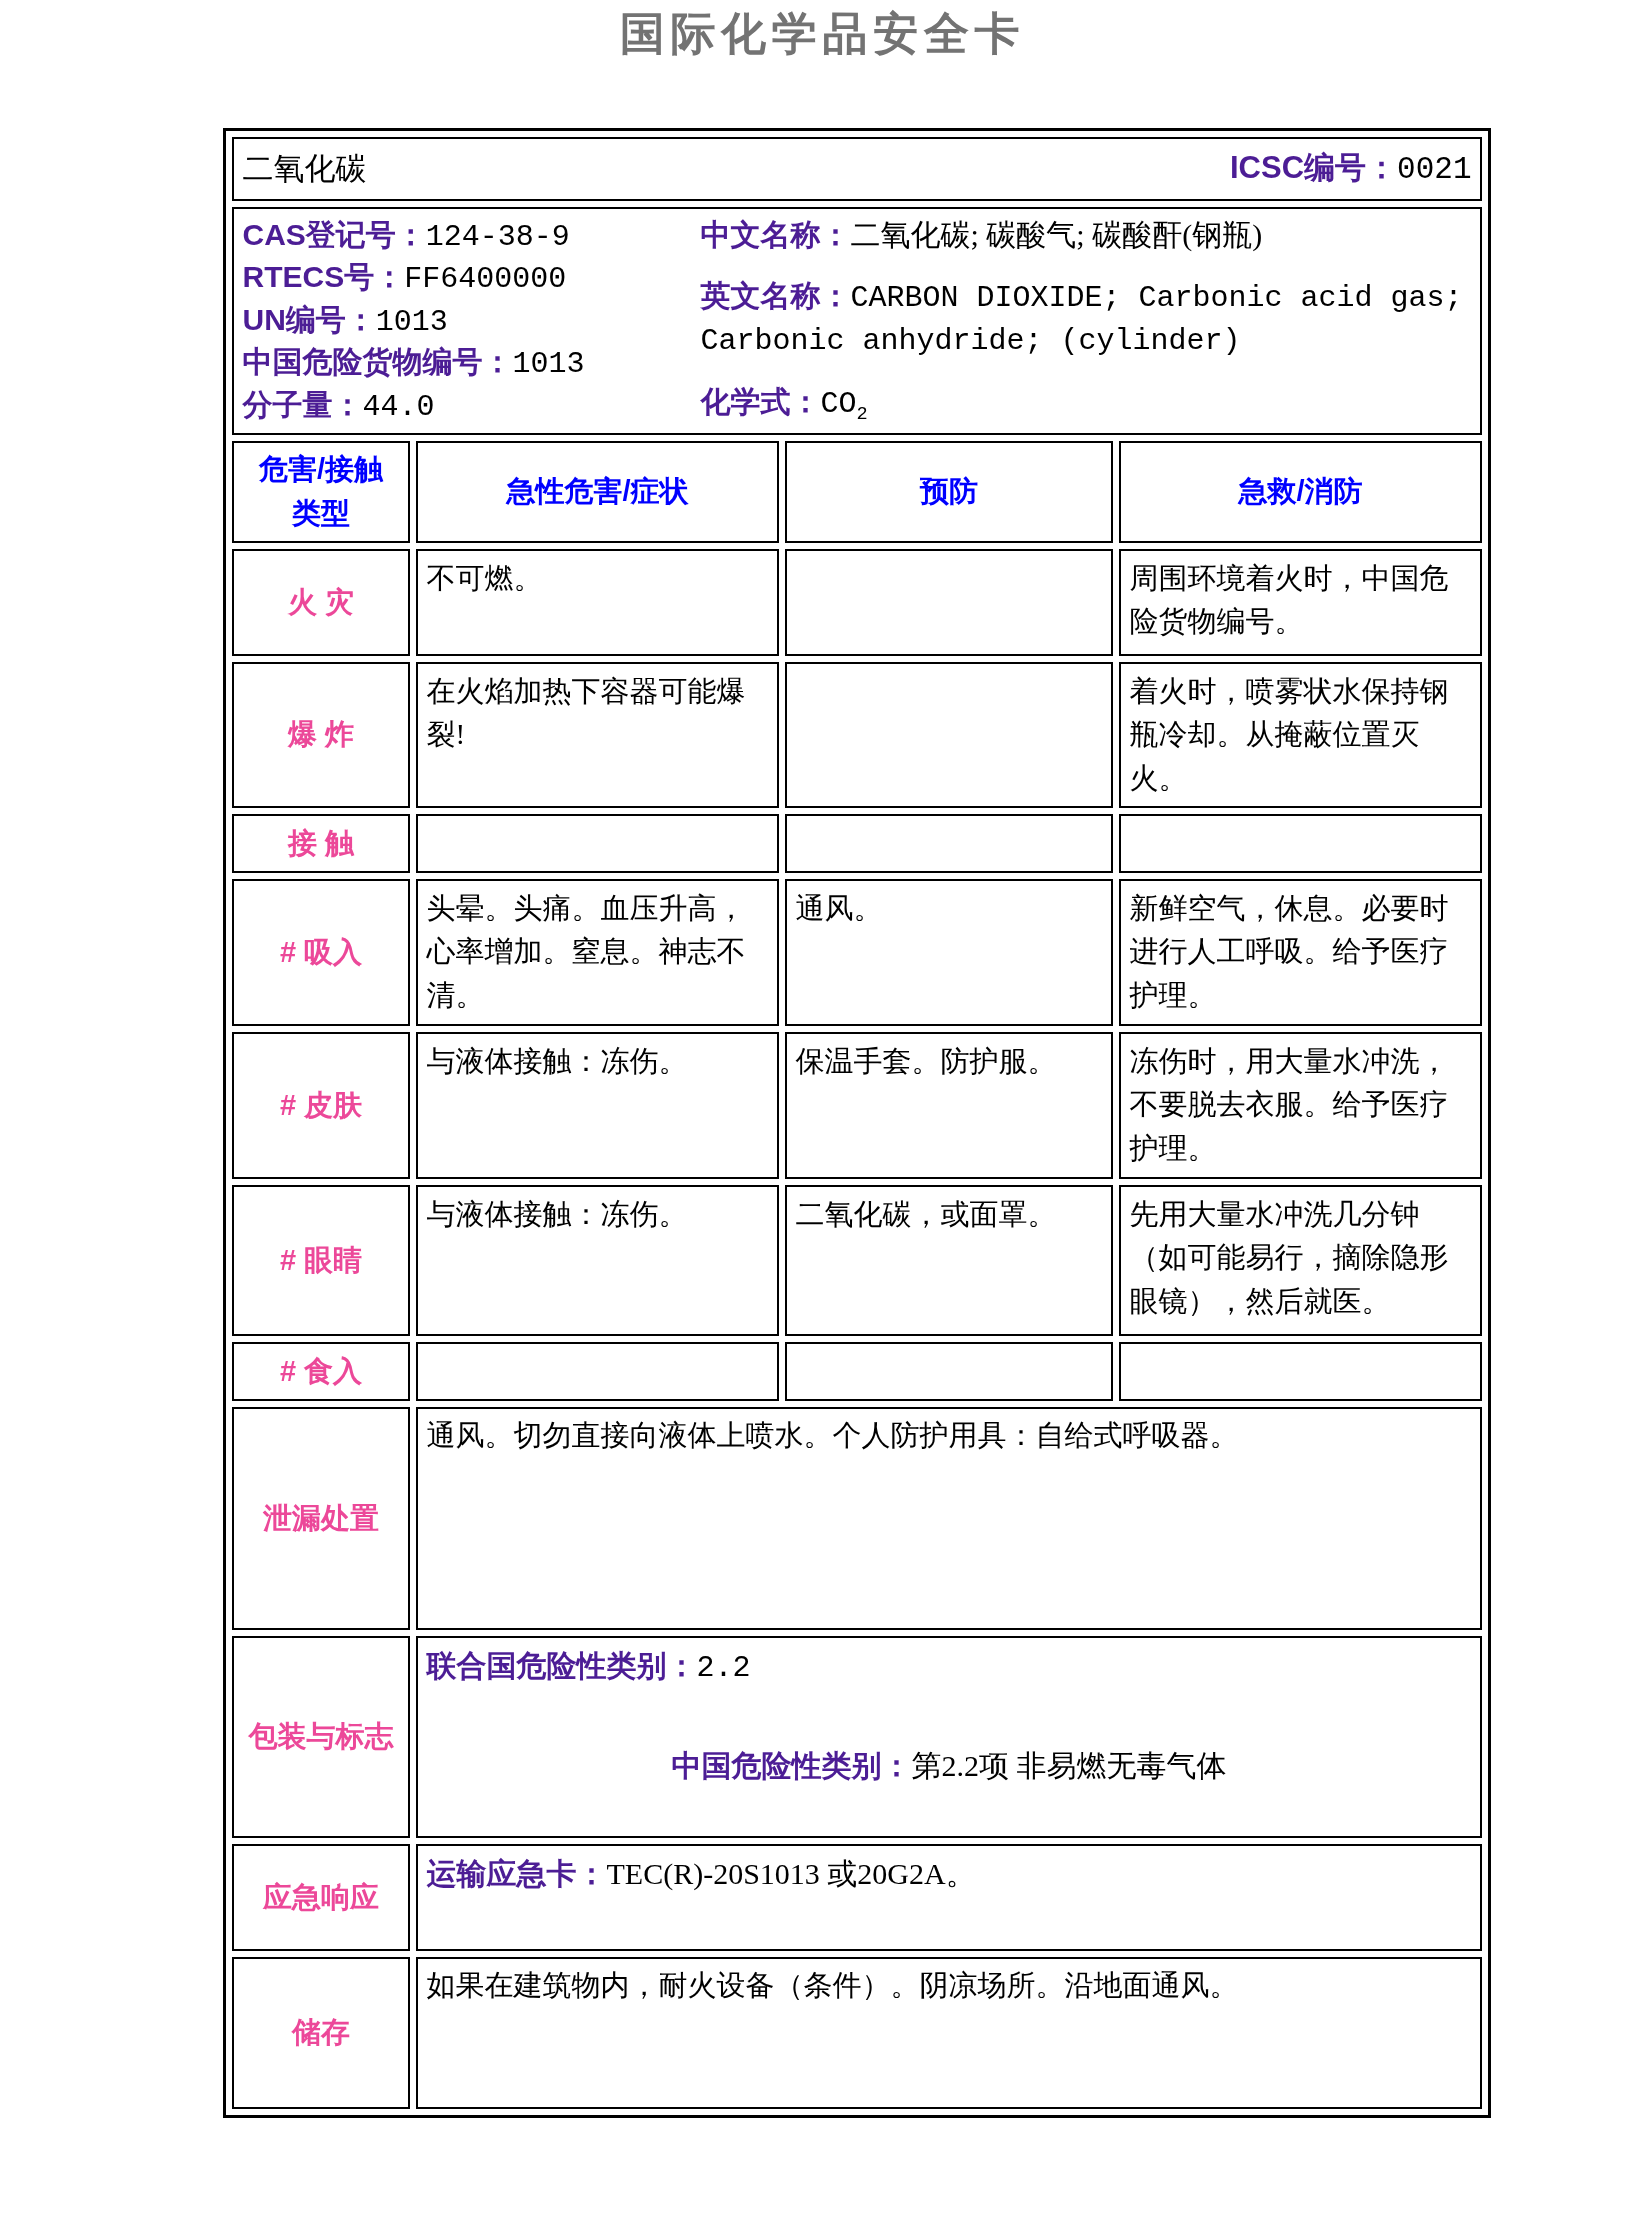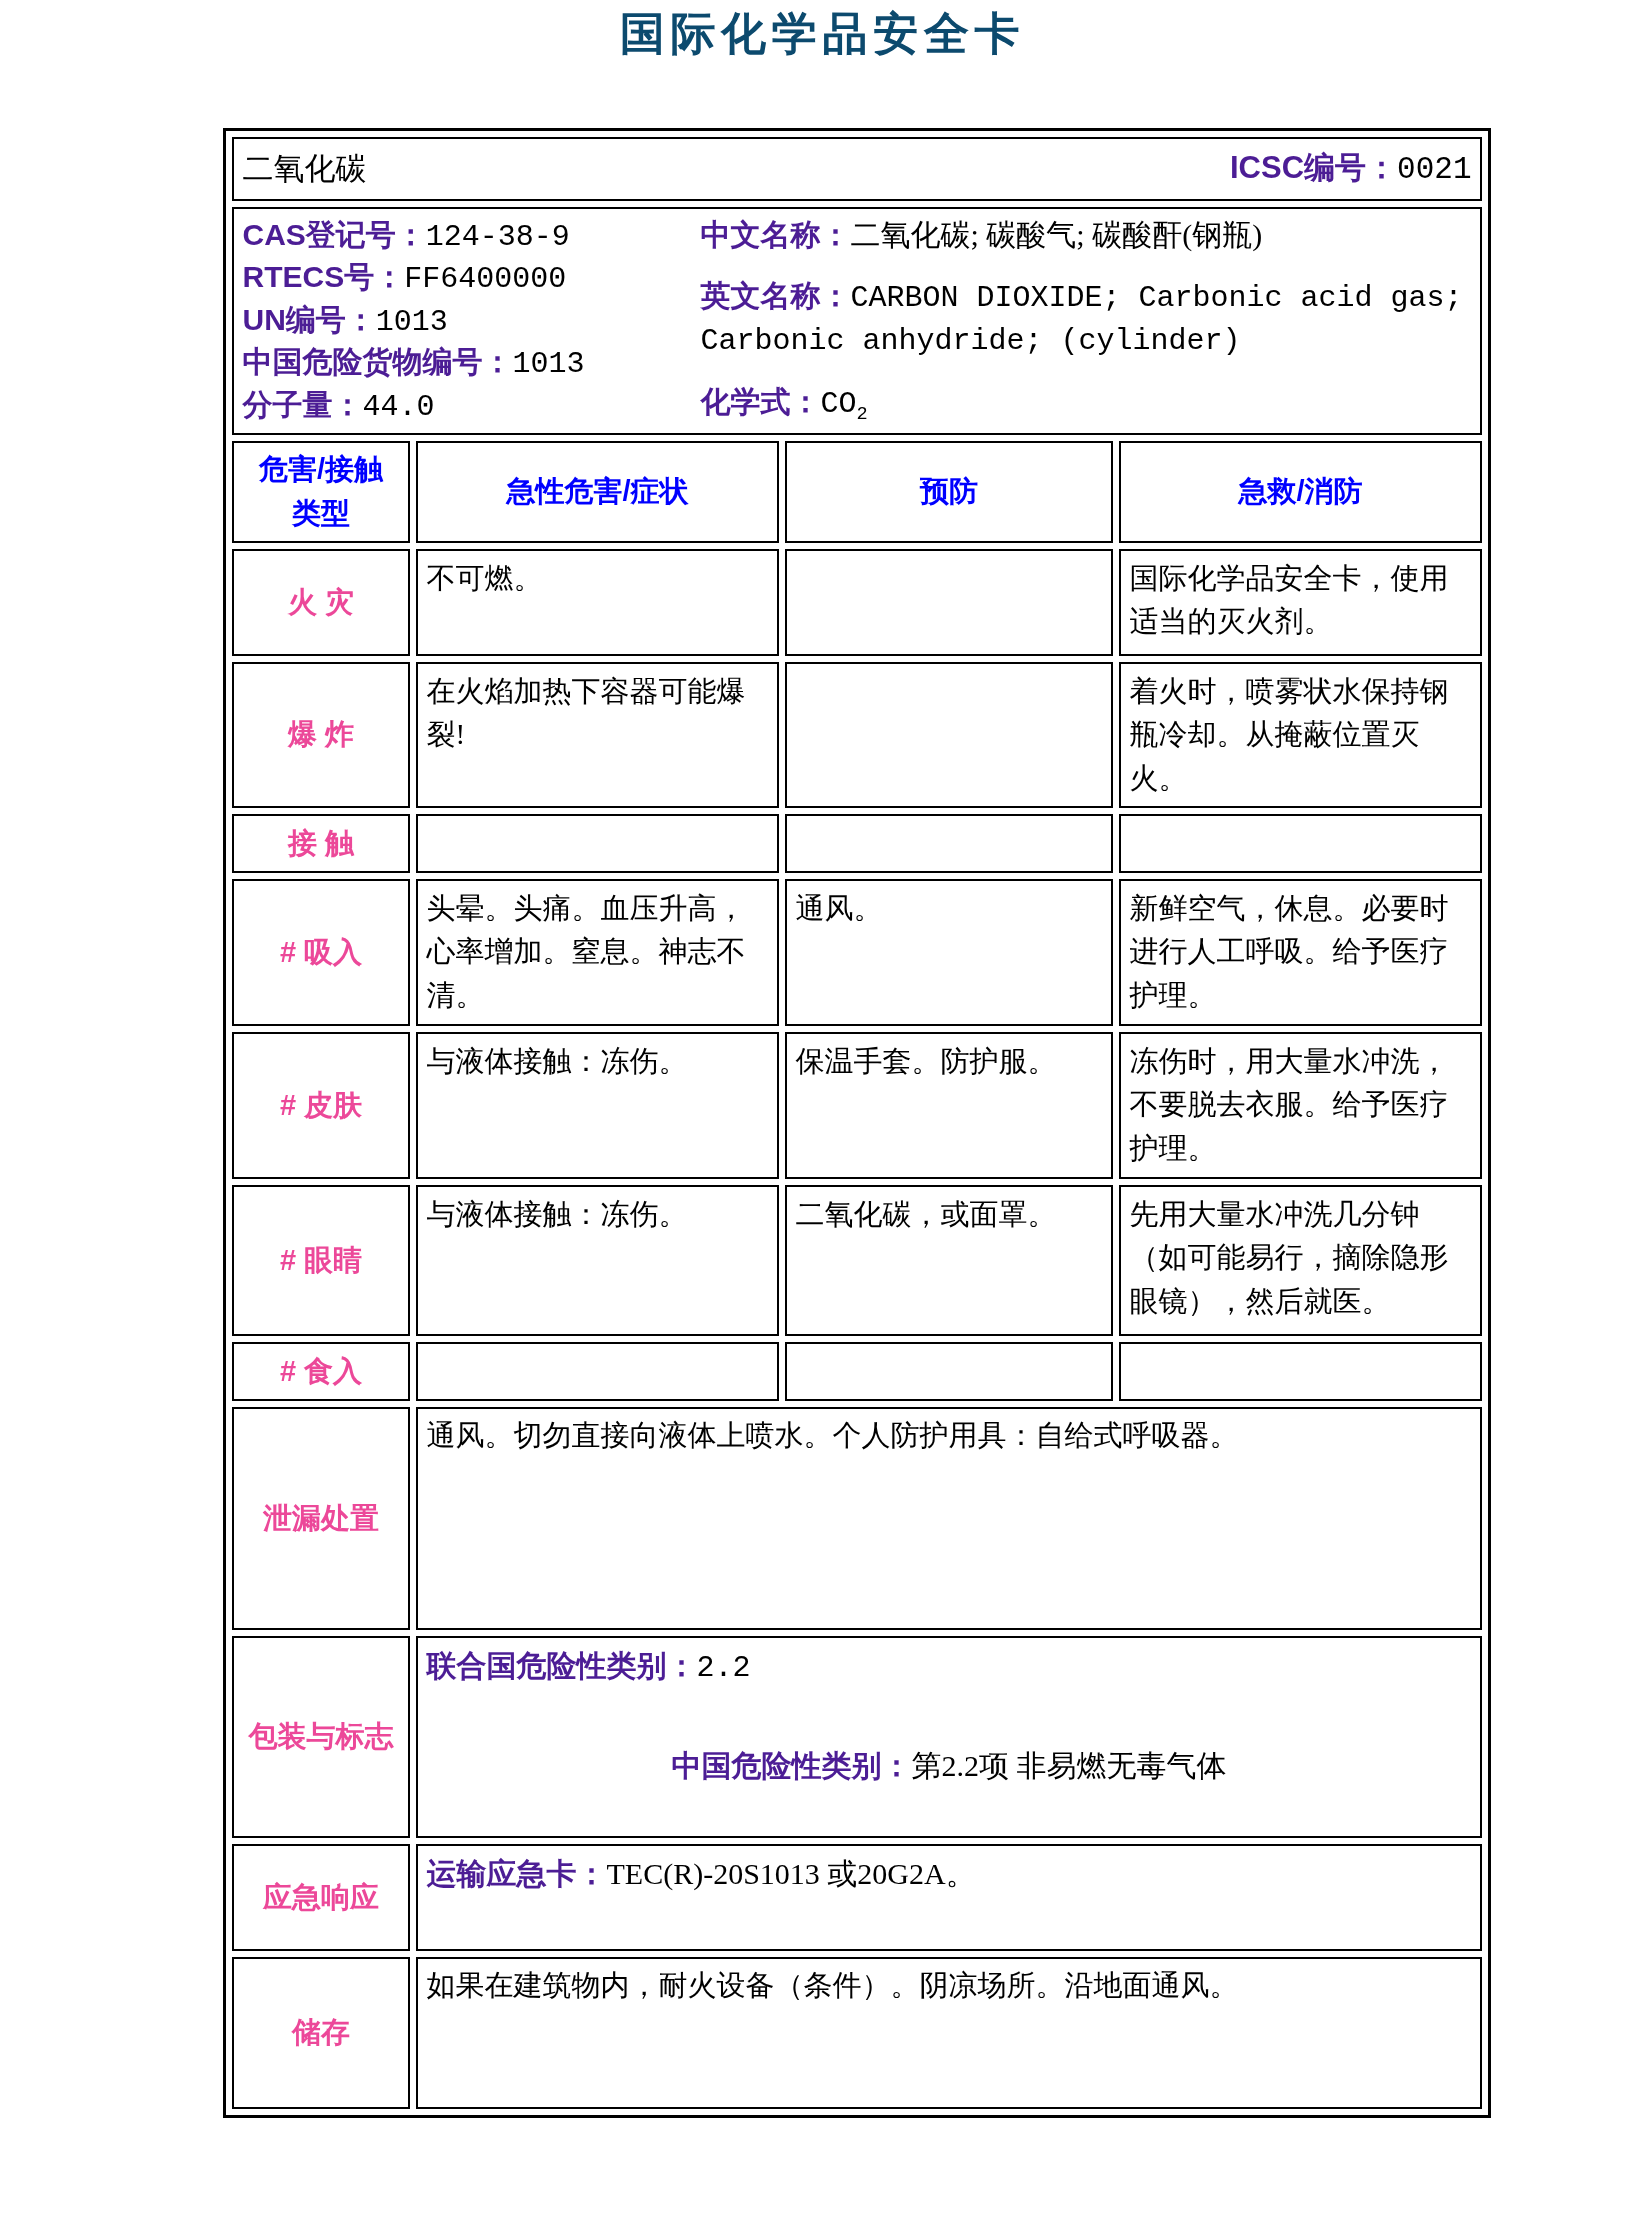--- a/index.html
+++ b/index.html
@@ -9,21 +9,21 @@
     font-family: "Liberation Serif", serif;
     color: #000;
   }
   .page { position: relative; width: 1645px; height: 2239px; overflow: hidden; background: #fff; }
 
   .doc-title {
     position: absolute; top: 4.2px; left: 0; width: 100%;
     text-align: center;
     font-family: "Liberation Sans", sans-serif;
     font-weight: bold; font-size: 45px; letter-spacing: 5.7px;
-    color: #0c4a6e;
+    color: #737373;
   }
 
   table.icsc {
     position: absolute; top: 128px; left: 203px;
     width: 1257px; table-layout: fixed;
     border-collapse: separate; border-spacing: 6.4px;
     border: 3.5px solid #000; background: #fff; margin-left: 20px;
   }
   table.icsc td {
     border: 2.8px solid #000;
@@ -136,21 +136,21 @@
       </td>
       <td class="head-cell">急性危害/症状</td>
       <td class="head-cell">预防</td>
       <td class="head-cell">急救/消防</td>
     </tr>
 
     <tr class="r-fire">
       <td class="row-label">火 灾</td>
       <td>不可燃。</td>
       <td></td>
-      <td>国际化学品安全卡，使用适当的灭火剂。</td>
+      <td>周围环境着火时，中国危险货物编号。</td>
     </tr>
 
     <tr class="r-expl">
       <td class="row-label">爆 炸</td>
       <td>在火焰加热下容器可能爆裂!</td>
       <td></td>
       <td>着火时，喷雾状水保持钢瓶冷却。从掩蔽位置灭火。</td>
     </tr>
 
     <tr class="r-cont">

